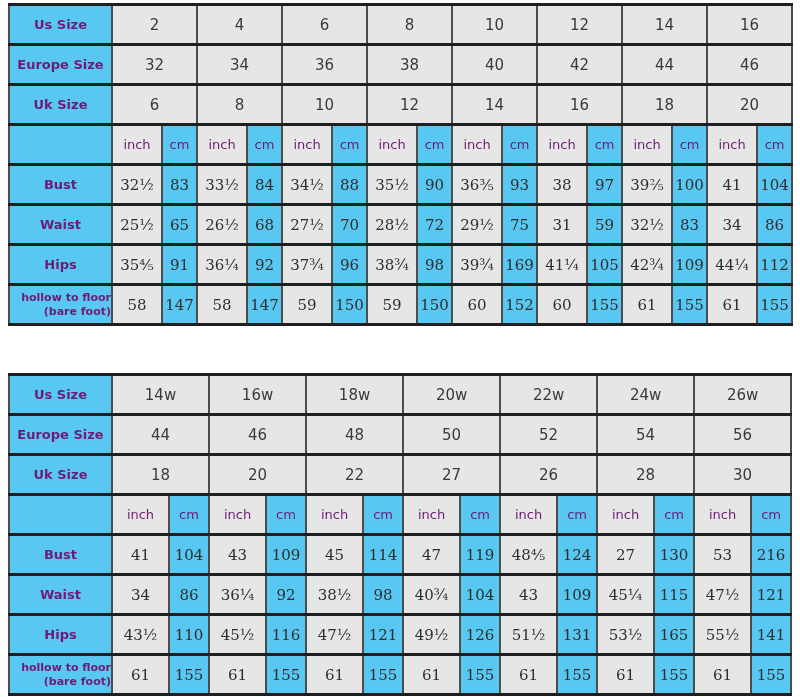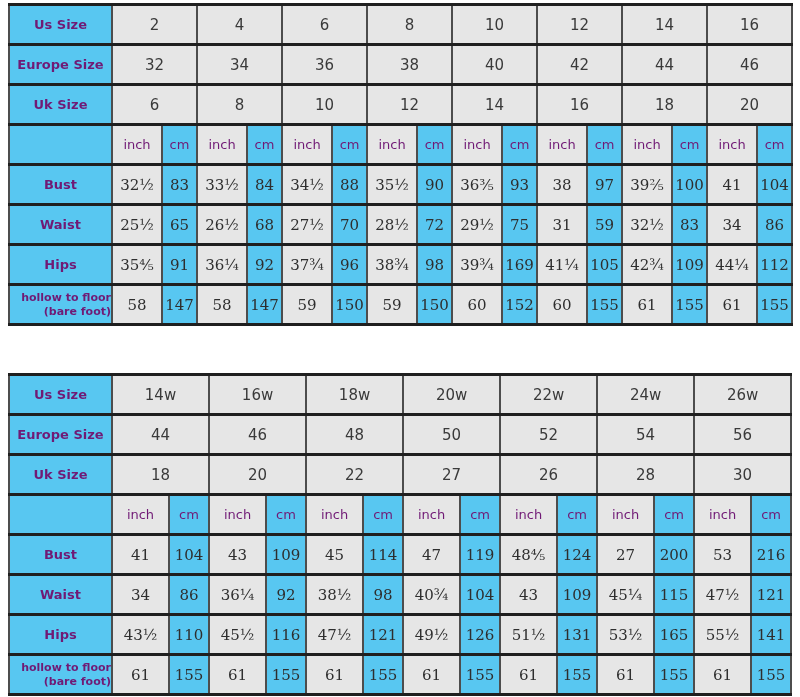--- a/index.html
+++ b/index.html
@@ -307,21 +307,21 @@
           <td class="val cm">104</td>
           <td class="val inch">43</td>
           <td class="val cm">109</td>
           <td class="val inch">45</td>
           <td class="val cm">114</td>
           <td class="val inch">47</td>
           <td class="val cm">119</td>
           <td class="val inch">48⅘</td>
           <td class="val cm">124</td>
           <td class="val inch">27</td>
-          <td class="val cm">200</td>
+          <td class="val cm">130</td>
           <td class="val inch">53</td>
           <td class="val cm">216</td>
         </tr>
         <tr>
           <td class="lbl">
             <div>Waist</div>
           </td>
           <td class="val inch">34</td>
           <td class="val cm">86</td>
           <td class="val inch">36¼</td>

